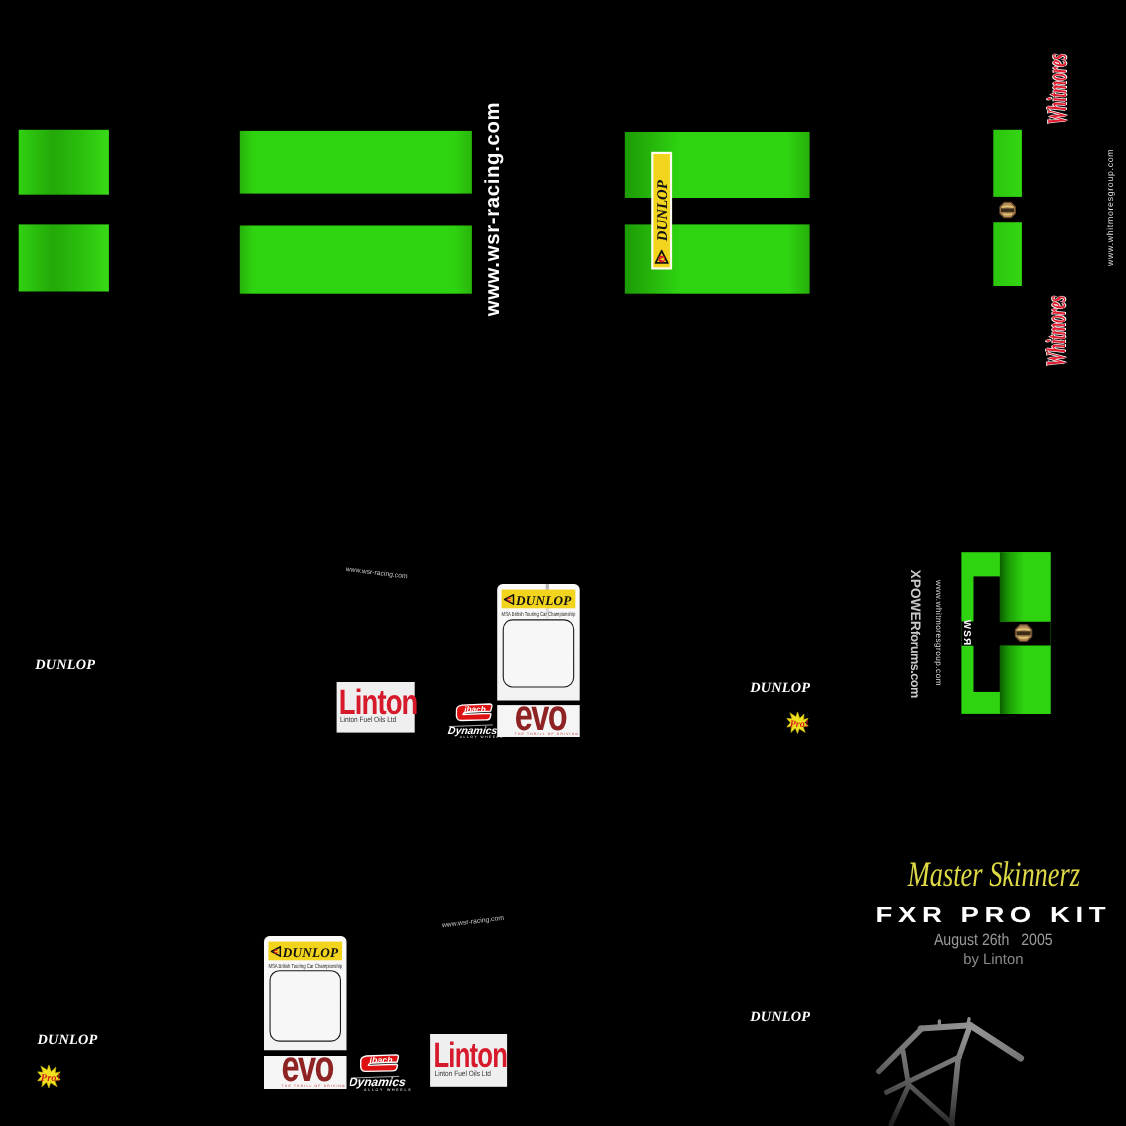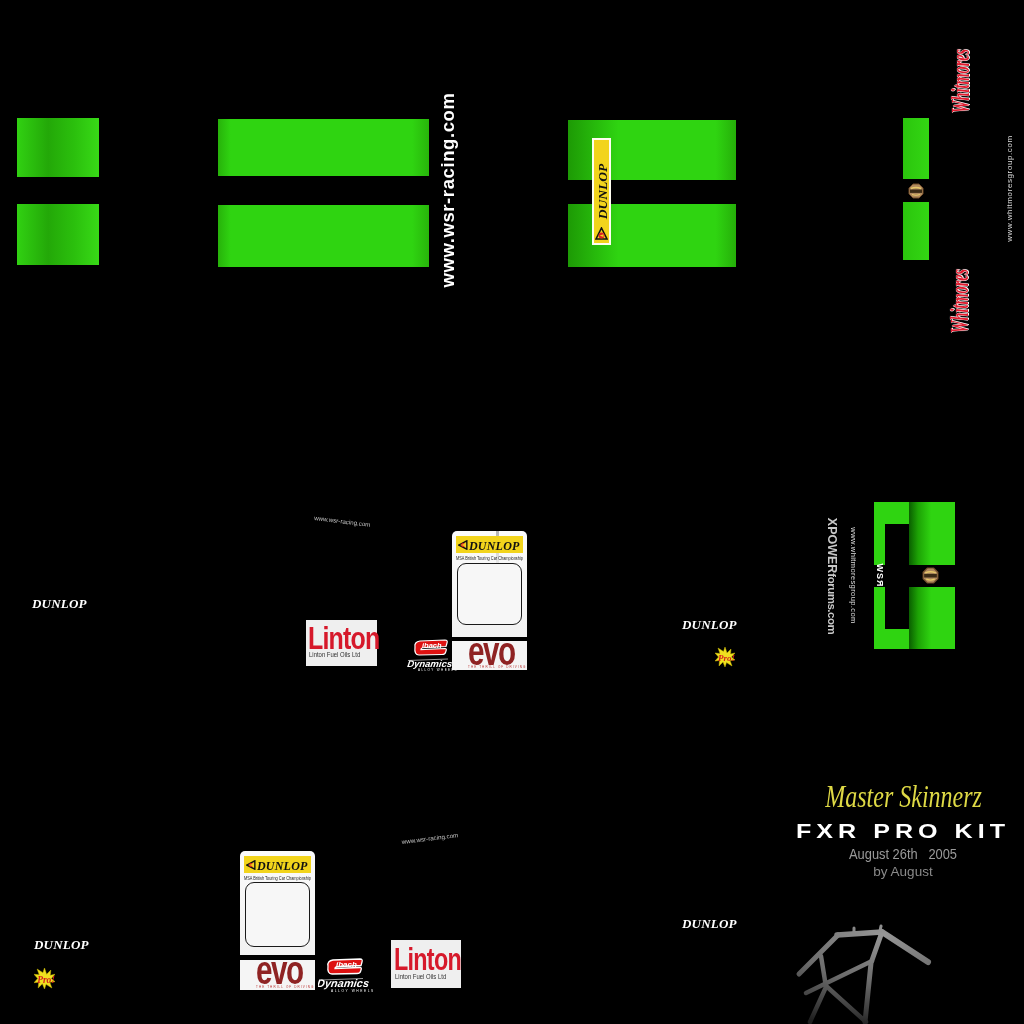--- a/index.html
+++ b/index.html
@@ -138,21 +138,21 @@
 <div class="vtxt" style="left:822px;top:783px;width:162px;height:30px;text-align:center;color:#ded945;font-size:25px;font-style:italic;font-family:'Liberation Serif',serif;transform:scale(0.96,1.3);">Master Skinnerz</div>
 
 <svg class="abs" style="left:791px;top:819px;" width="224" height="24" viewBox="0 0 224 24">
 <text x="5" y="19" textLength="214" lengthAdjust="spacingAndGlyphs" font-size="20" font-weight="bold" fill="#fff" font-family="Liberation Sans" letter-spacing="4">FXR PRO KIT</text>
 </svg>
 
 <svg class="abs" style="left:847px;top:845px;" width="116" height="18" viewBox="0 0 116 18">
 <text x="2" y="14" textLength="108" lengthAdjust="spacingAndGlyphs" font-size="15" fill="#9a9a9a" font-family="Liberation Sans">August 26th&nbsp;&nbsp;&nbsp;2005</text>
 </svg>
 
-<div class="vtxt" style="left:790px;top:864px;width:226px;text-align:center;color:#8a8a8a;font-size:13.5px;">by August</div>
+<div class="vtxt" style="left:790px;top:864px;width:226px;text-align:center;color:#8a8a8a;font-size:13.5px;">by Linton</div>
 
 <div class="abs" style="left:240px;top:851px;width:75px;height:139px;">
 
   <div class="abs" style="left:0;top:0;width:75px;height:104px;background:linear-gradient(180deg,#fbfbfb,#f2f2f2);border-radius:5px 5px 0 0;"></div>
 
   <div class="abs" style="left:4px;top:5px;width:67px;height:17px;background:#f2d41c;">
     <svg class="abs" style="left:2px;top:3.5px;" width="10" height="10" viewBox="0 0 13 13">
       <path d="M1 6.5 L11.5 1 L11.5 12 Z" fill="none" stroke="#111" stroke-width="1.8"></path>
       <circle cx="6.5" cy="6.5" r="2.6" fill="#d22"></circle>
       <path d="M4 6.5 L9 5 L9 8 Z" fill="#f2d41c"></path>

